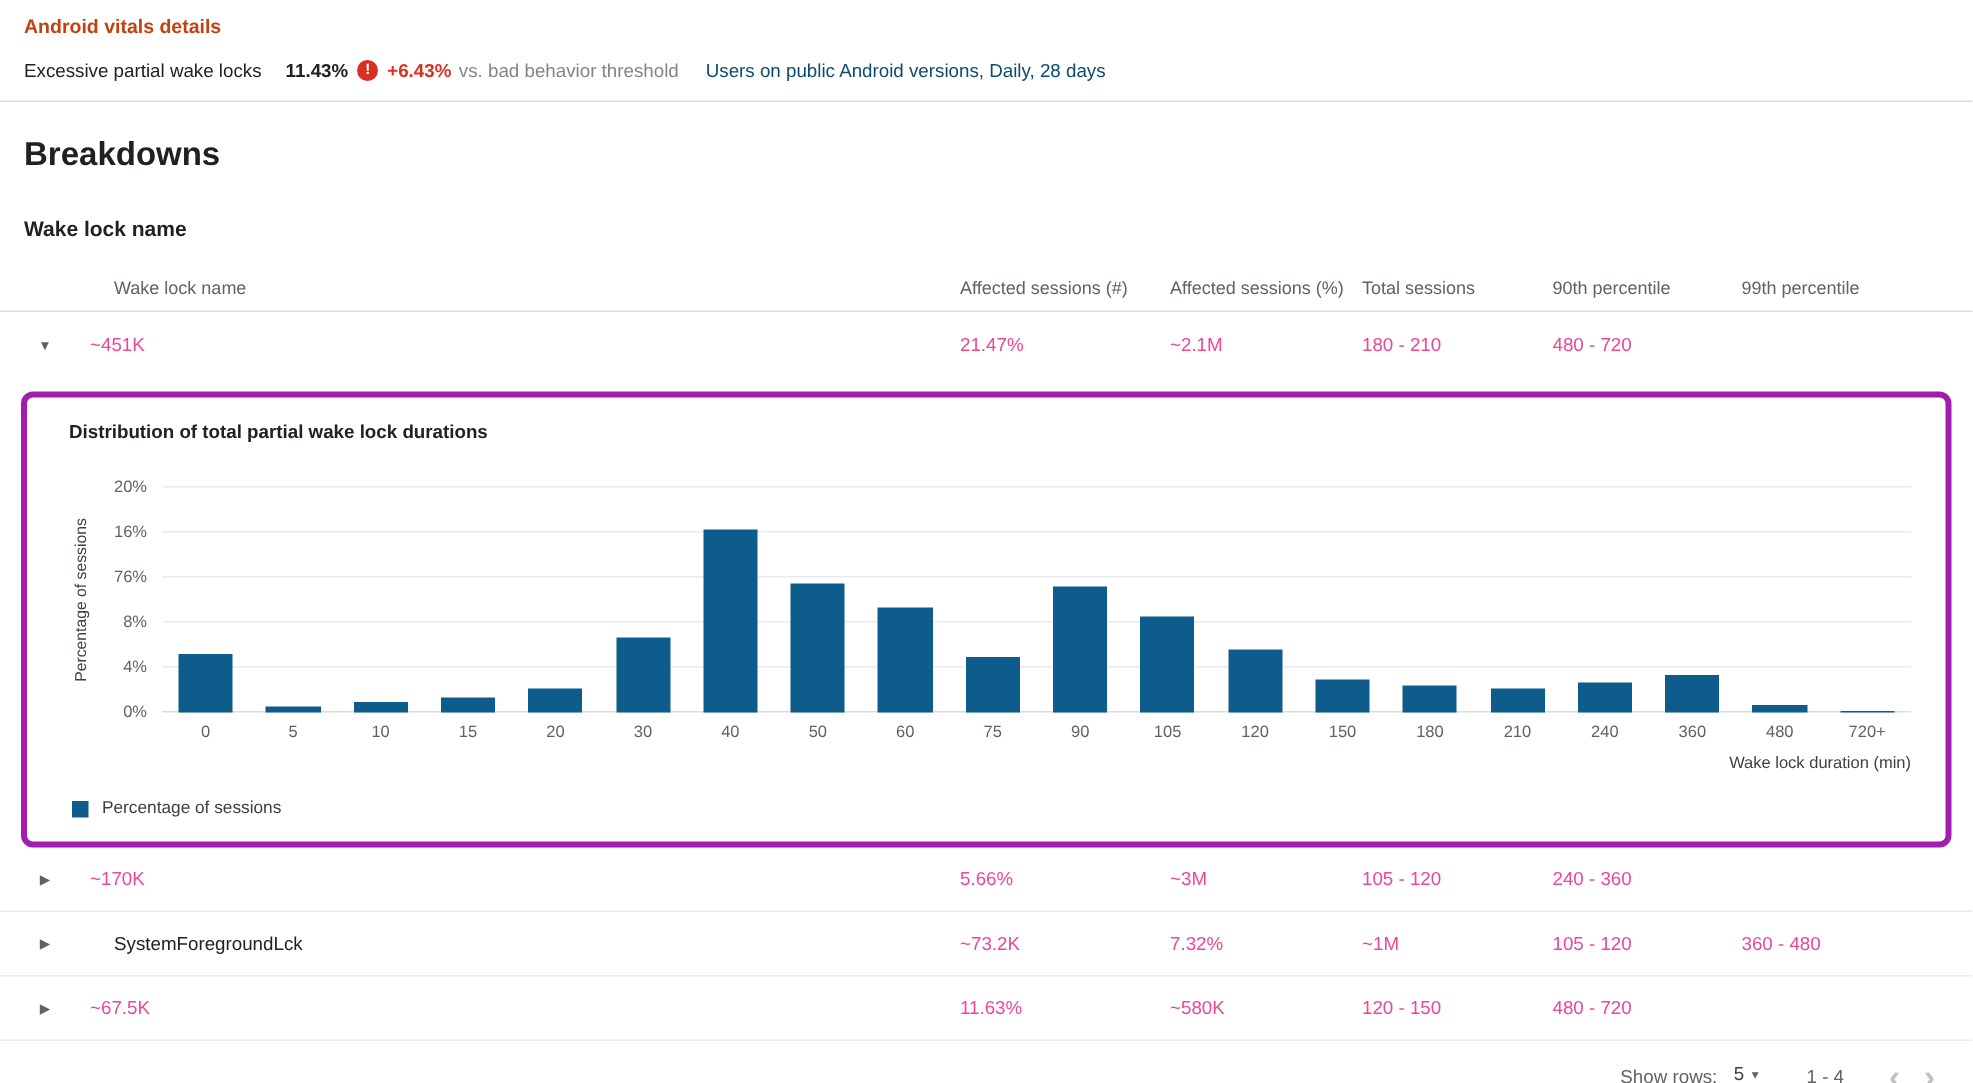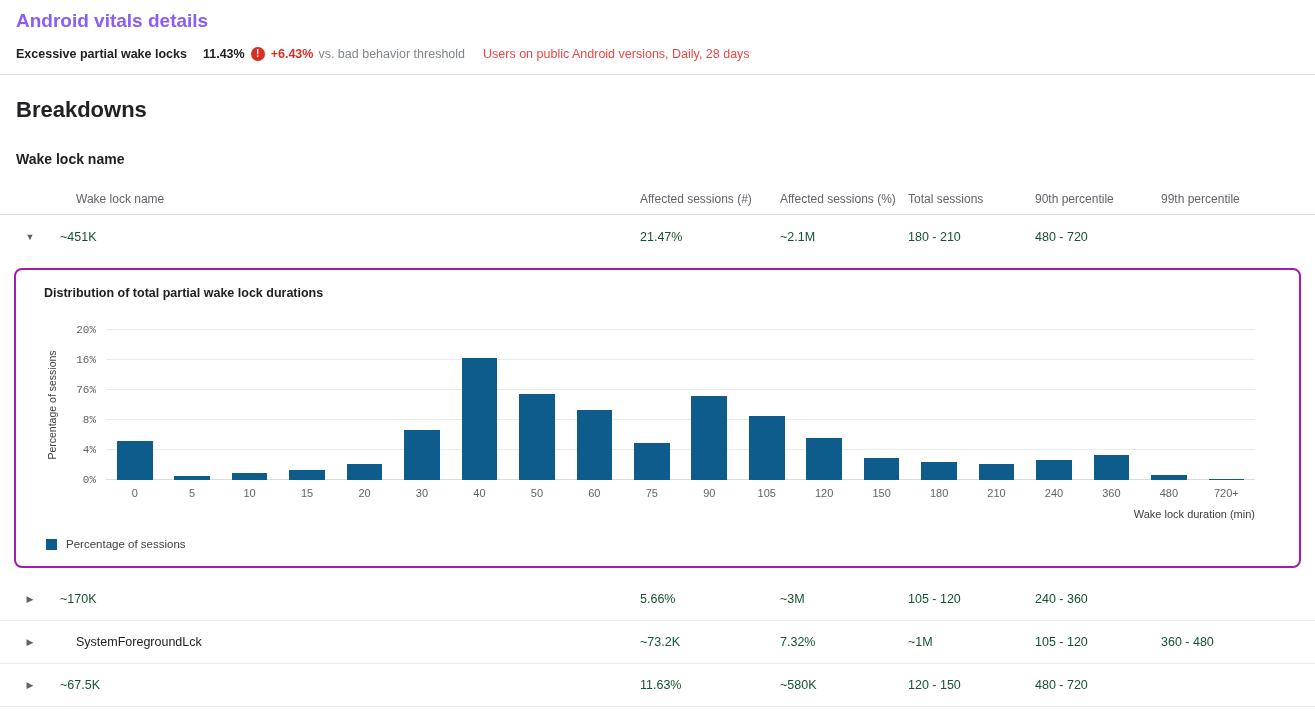--- a/index.html
+++ b/index.html
@@ -3,57 +3,57 @@
 <meta charset="utf-8">
 <style>
   * { box-sizing: border-box; }
   html,body { margin:0; padding:0; }
   body {
     width:1315px; height:722px; overflow:hidden;
     background:#ffffff; color:#202124;
     font-family:"Liberation Sans", sans-serif;
   }
   .page-header { padding:10px 16px 0; }
-  .page-title { font-size:19px; font-weight:bold; color:#8b5cf6; }
+  .page-title { font-size:13px; font-weight:bold; color:#c2410c; }
 
   .summary { display:flex; align-items:center; padding:15px 16px 13px; font-size:12.5px; }
-  .metric-label { font-weight:bold; margin-right:16px; }
+  .metric-label { font-weight:normal; margin-right:16px; }
   .metric-value { font-weight:bold; margin-right:6px; }
   .err-icon { width:14px; height:14px; border-radius:50%; background:#d93025; color:#fff;
               font-size:10px; font-weight:bold; display:inline-flex; align-items:center;
               justify-content:center; margin-right:6px; line-height:1; }
   .delta { color:#d93025; font-weight:bold; margin-right:5px; }
   .vs { color:#80868b; margin-right:18px; }
-  .scope { color:#ef4444; }
+  .scope { color:#0c4a6e; }
 
   .divider { border:none; border-top:1px solid #dadce0; margin:0; }
 
   .breakdowns-heading { font-size:22px; font-weight:bold; padding:22px 16px 0; }
   .section-title { font-size:14px; font-weight:bold; padding:28px 16px 16px; }
 
   .grid-row { display:grid; grid-template-columns:60px 1fr 140px 128px 127px 126px 129px;
               align-items:center; padding-right:25px; }
   .thead { height:32px; color:#5f6368; font-size:12px; border-bottom:1px solid #dadce0; }
   .cell.num { text-align:left; white-space:nowrap; }
   .cell.name { padding-left:16px; white-space:nowrap; overflow:hidden; }
   .trow { height:43px; font-size:12.5px; color:#202124; cursor:pointer; }
   .trow.bordered { border-bottom:1px solid #e8eaed; }
   .expand { display:block; text-align:center; font-size:9px; color:#5f6368; cursor:pointer; }
-  .rowvals { color:#14532d; }
-
-  .chart-card { margin:10px 14px 10px; border:2px solid #a21caf; border-radius:8px;
-                padding:16px 44px 8px 28px; }
+  .rowvals { color:#ec4899; }
+
+  .chart-card { margin:10px 14px 0; border:4px solid #a21caf; border-radius:8px;
+                padding:16px 23px 8px 28px; }
   .chart-title { font-size:12.5px; font-weight:bold; color:#202124; }
   .chart-body { display:flex; margin-top:30px; }
   .chart-ylabel-wrap { width:18px; height:150px; position:relative; }
   .chart-ylabel { position:absolute; left:2px; top:50%;
                   transform:translate(-0%,-50%) rotate(180deg);
                   writing-mode:vertical-rl; font-size:10.5px; color:#3c4043; white-space:nowrap; }
   .y-axis { width:44px; position:relative; height:150px; }
-  .y-tick { position:absolute; right:10px; transform:translateY(50%); font-size:11px; color:#5f6368;font-family:Liberation Mono, monospace; }
+  .y-tick { position:absolute; right:10px; transform:translateY(50%); font-size:11px; color:#5f6368; }
   .plot { flex:1; position:relative; height:150px; }
   .gridline { position:absolute; left:0; right:0; height:1px; background:#e8eaed; }
   .gridline.base { background:#dadce0; }
   .bars { position:absolute; left:0; right:0; top:0; bottom:0; display:flex; }
   .slot { flex:1; display:flex; align-items:flex-end; justify-content:center; }
   .bar { width:62%; min-height:1px; }
   .x-labels { display:flex; margin-left:62px; margin-top:7px; font-size:11px; color:#5f6368; }
   .x-slot { flex:1; text-align:center; }
   .x-title { text-align:right; font-size:11px; color:#3c4043; margin-top:9px; margin-left:62px; }
   .legend { display:flex; align-items:center; gap:9px; margin-top:18px; margin-left:2px;

